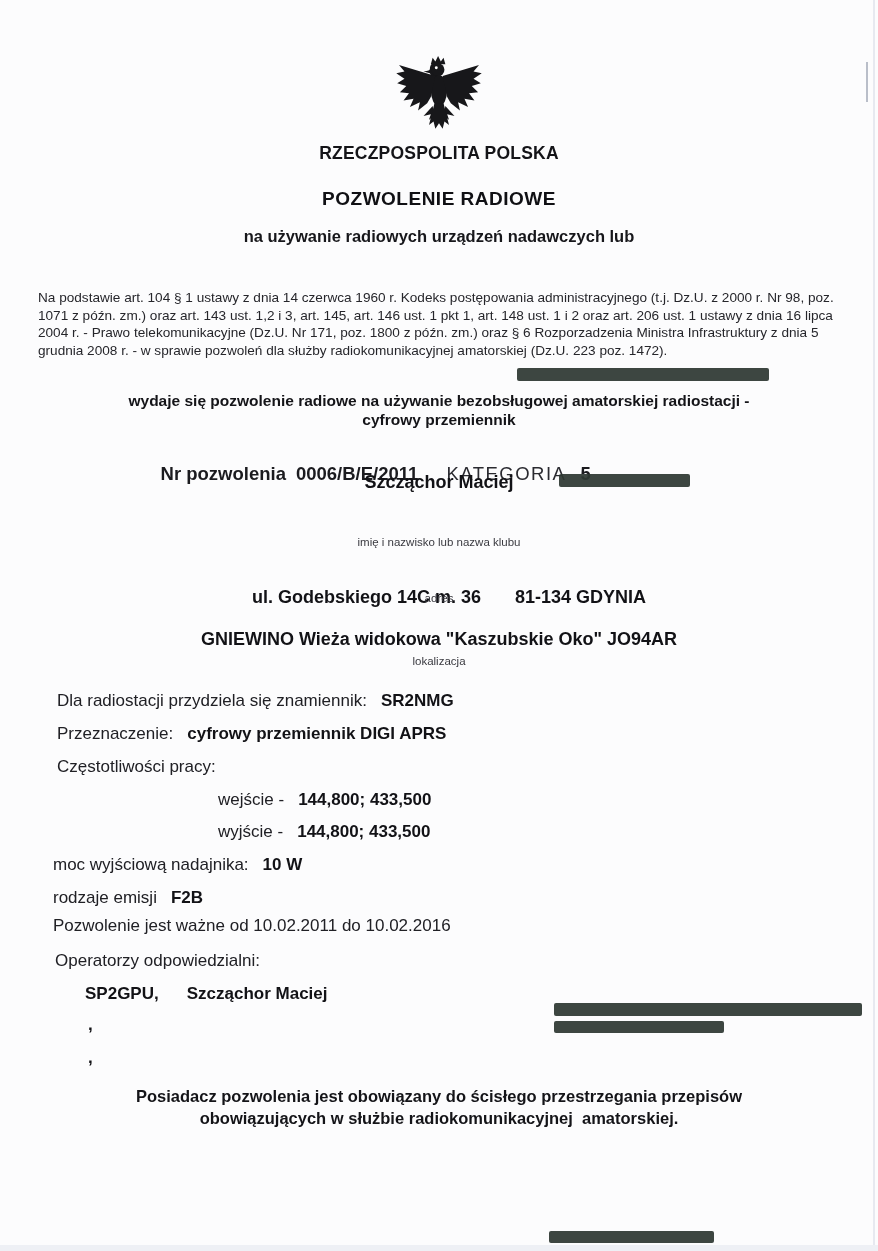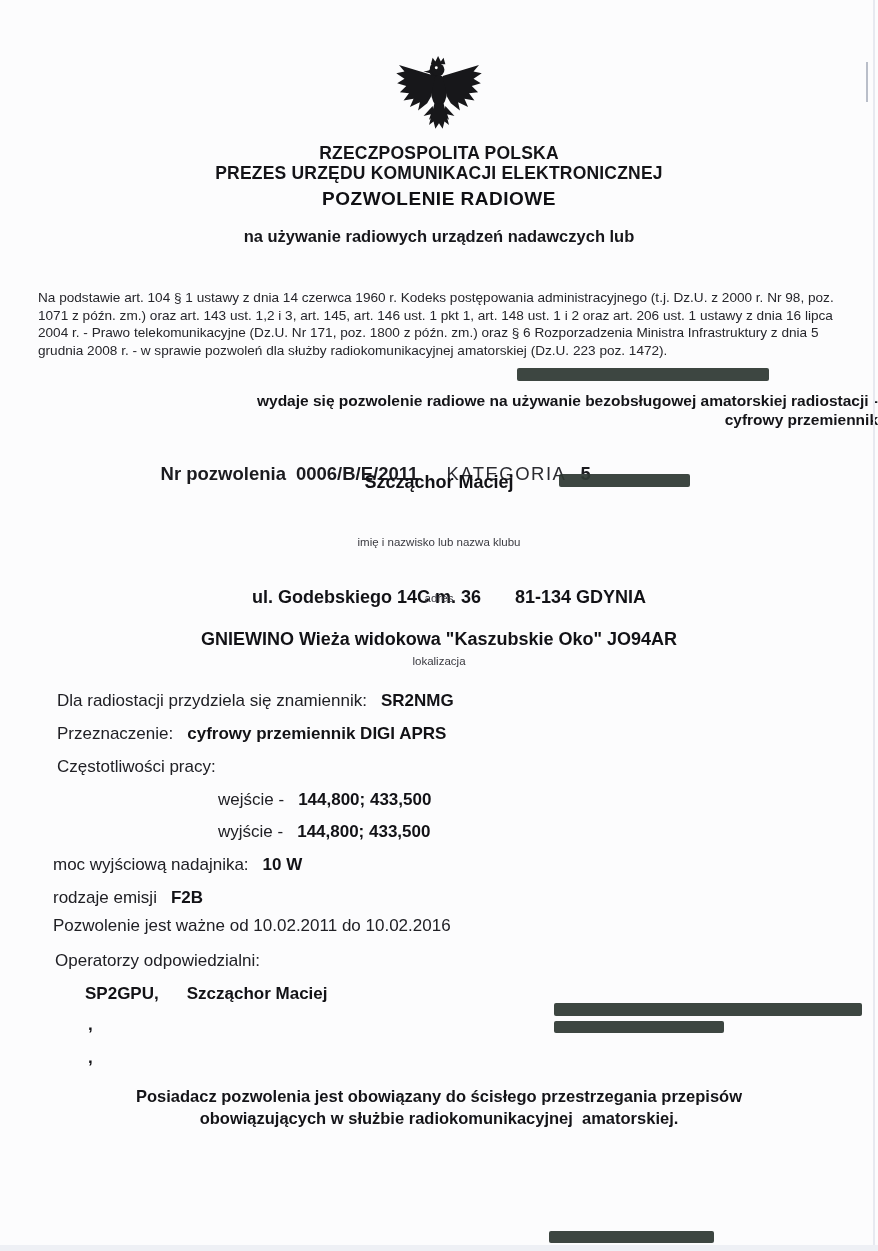--- a/index.html
+++ b/index.html
@@ -16,21 +16,21 @@
   .line{position:absolute;white-space:pre;}
   .centered{left:0;width:878px;text-align:center;}
   .hdr{font-weight:bold;font-size:17.5px;letter-spacing:.2px;color:#141418;}
   .doc-title{font-weight:bold;font-size:19px;letter-spacing:.5px;color:#101014;}
   .subtitle{font-weight:bold;font-size:16.5px;color:#17171b;}
   .legal{
     position:absolute;left:38px;top:289px;width:812px;
     font-size:13.6px;line-height:17.6px;color:#26262b;
     white-space:normal;
   }
-  .grant{font-weight:bold;font-size:15.5px;color:#141418;text-align:right;}
+  .grant{font-weight:bold;font-size:15.5px;color:#141418;}
   .permit-line{font-size:18.5px;}
   .b{font-weight:bold;}
   .caption{font-size:11.5px;color:#3a3a40;}
   .big-bold{font-weight:bold;font-size:18px;color:#121216;}
   .row{position:absolute;font-size:17px;color:#202025;}
   .row .val{font-weight:bold;color:#121216;}
   .gap-s{display:inline-block;width:10px;}
   .gap-m{display:inline-block;width:14px;}
   .gap-l{display:inline-block;width:28px;}
   .gap-xl{display:inline-block;width:34px;}
@@ -61,21 +61,20 @@
         <path d="M46,22 L6,10 L12,17 L3,19 L12,25 L4,30 L14,33 L7,40 L17,41 L11,49 L22,47 L18,56 L29,51 L27,60 L37,52 L41,45 Z"></path>
         <path d="M43,55 L33,66 L41,64 L39,70 L45,66 Z"></path>
         <path d="M57,55 L67,66 L59,64 L61,70 L55,66 Z"></path>
         <path d="M45,52 L39,76 L44,72 L46,80 L50,74 L54,80 L56,72 L61,76 L55,52 Z"></path>
       </g>
       <circle cx="47" cy="13" r="1.6" fill="#ffffff"></circle>
     </svg>
   </div>
 
   <div class="line centered hdr" style="top:143px;">RZECZPOSPOLITA POLSKA</div>
-  <div class="line centered hdr" style="top:163px;">PREZES URZĘDU KOMUNIKACJI ELEKTRONICZNEJ</div>
   <div class="line centered doc-title" style="top:188px;">POZWOLENIE RADIOWE</div>
   <div class="line centered subtitle" style="top:227px;">na używanie radiowych urządzeń nadawczych lub</div>
 
   <div class="legal">Na podstawie art. 104 § 1 ustawy z dnia 14 czerwca 1960 r. Kodeks postępowania administracyjnego (t.j. Dz.U. z 2000 r. Nr 98, poz. 1071 z późn. zm.) oraz art. 143 ust. 1,2 i 3, art. 145, art. 146 ust. 1 pkt 1, art. 148 ust. 1 i 2 oraz art. 206 ust. 1 ustawy z dnia 16 lipca 2004 r. - Prawo telekomunikacyjne (Dz.U. Nr 171, poz. 1800 z późn. zm.) oraz § 6 Rozporzadzenia Ministra Infrastruktury z dnia 5 grudnia 2008 r. - w sprawie pozwoleń dla służby radiokomunikacyjnej amatorskiej (Dz.U. 223 poz. 1472).</div>
 
   <div class="line centered grant" style="top:392px;">wydaje się pozwolenie radiowe na używanie bezobsługowej amatorskiej radiostacji -</div>
   <div class="line centered grant" style="top:411px;">cyfrowy przemiennik</div>
 
   <div class="line permit-line" style="left:140px;top:441px;">
     <span class="b">Nr pozwolenia</span><span class="gap-s"></span><span class="b">0006/B/E/2011</span><span class="gap-l"></span><span class="kategoria">KATEGORIA</span><span class="gap-m"></span><span class="b">5</span>

